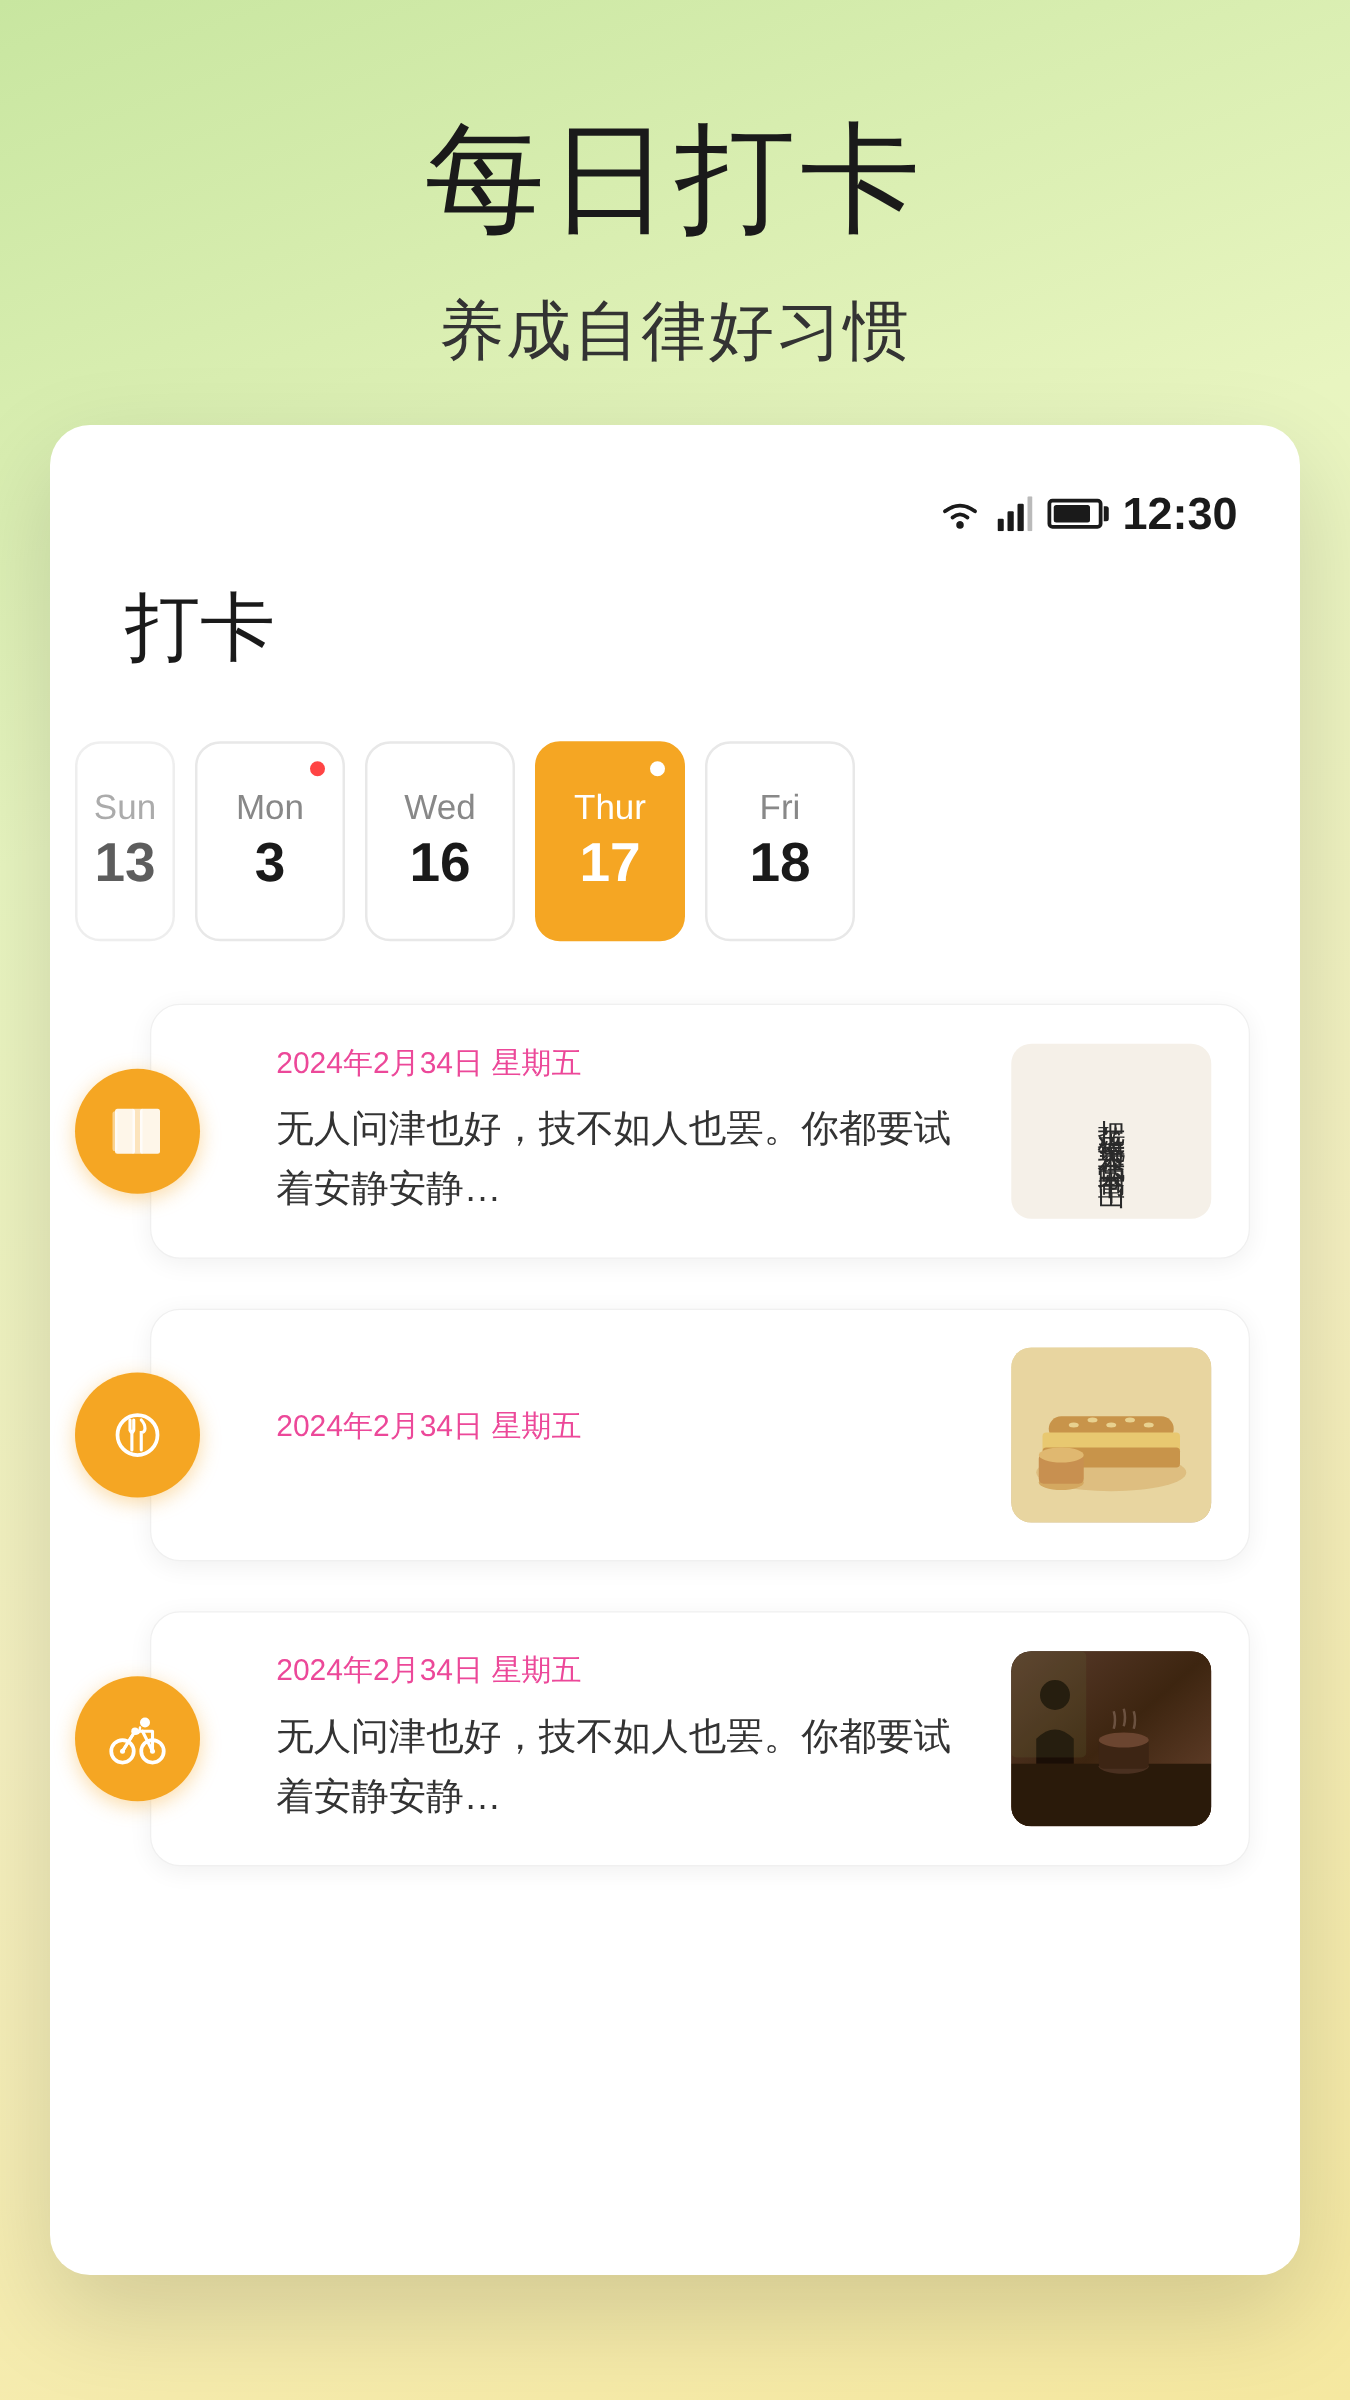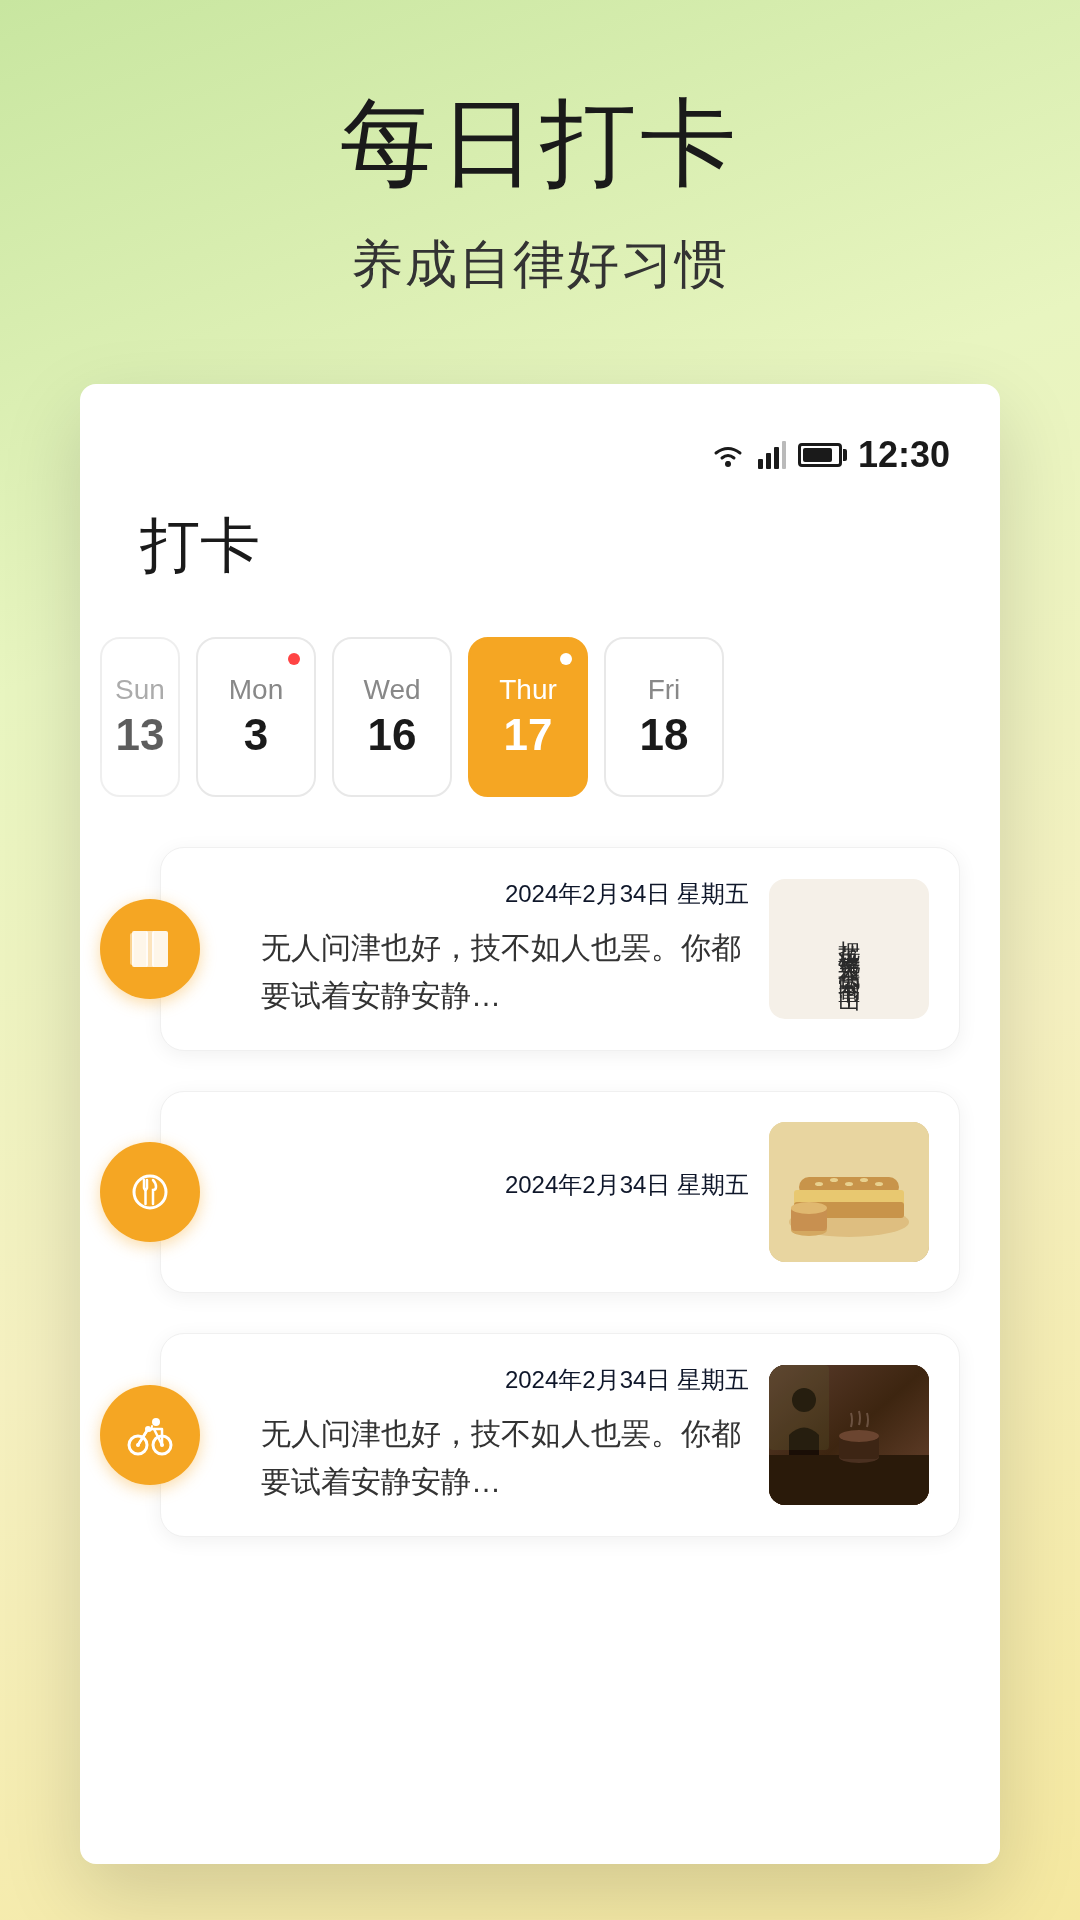--- a/index.html
+++ b/index.html
@@ -23,29 +23,29 @@
       text-align: center;
       letter-spacing: 4px;
       margin-bottom: 20px;
     }
 
     .hero-subtitle {
       font-size: 52px;
       font-weight: 400;
       color: #333;
       text-align: center;
-      margin-bottom: 84px;
+      margin-bottom: 40px;
       letter-spacing: 2px;
     }
 
     .phone-mockup {
-      width: 920px;
+      width: 1000px;
       min-height: 1480px;
       background: #fff;
-      border-radius: 16px;
+      border-radius: 32px;
       box-shadow: 0 30px 80px rgba(0,0,0,0.15);
       overflow: hidden;
       padding: 40px 0 60px;
     }
 
     .status-bar {
       display: flex;
       justify-content: flex-end;
       align-items: center;
       padding: 10px 50px;
@@ -216,23 +216,22 @@
       box-shadow: 0 4px 20px rgba(0,0,0,0.06);
       margin-left: 40px;
     }
 
     .card-content {
       flex: 1;
     }
 
     .card-date {
       font-size: 24px;
-      color: #0f172a;
+      color: #ec4899;
       margin-bottom: 14px;
-      text-align: right;
     }
 
     .card-text {
       font-size: 30px;
       color: #333;
       line-height: 1.6;
     }
 
     .card-image {
       width: 160px;

